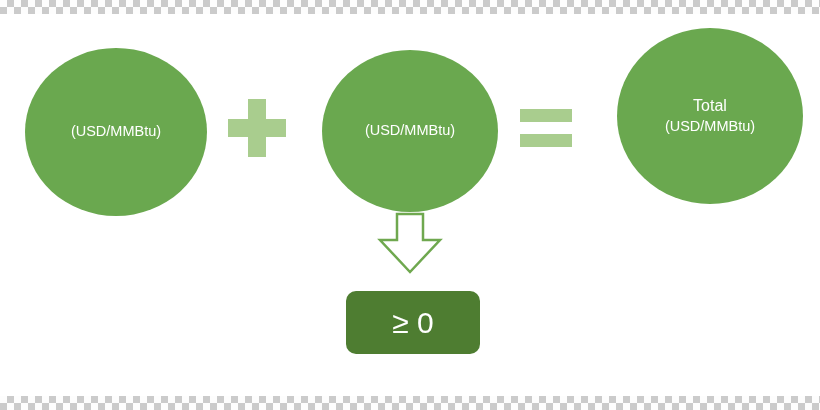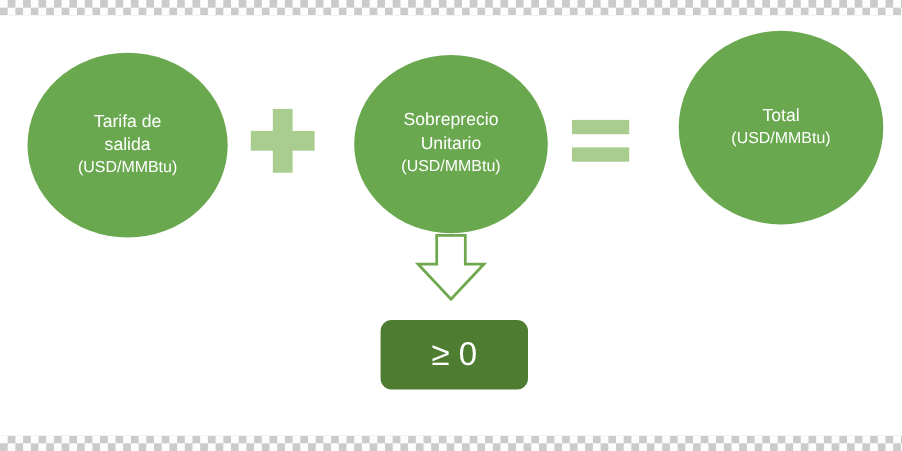--- a/index.html
+++ b/index.html
@@ -104,31 +104,29 @@
   }
 </style>
 </head>
 <body>
 
 <div class="canvas">
 
   <div class="checker top"></div>
 
   <div class="ellipse left">
-    <span class="title">Tarifa de salida</span>
     <span class="unit">(USD/MMBtu)</span>
   </div>
 
   <div class="plus">
     <div class="bar-v"></div>
     <div class="bar-h"></div>
   </div>
 
   <div class="ellipse middle">
-    <span class="title">Sobreprecio Unitario</span>
     <span class="unit">(USD/MMBtu)</span>
   </div>
 
   <div class="equals">
     <div class="bar"></div>
     <div class="bar"></div>
   </div>
 
   <div class="ellipse right">
     <span class="title">Total</span>

